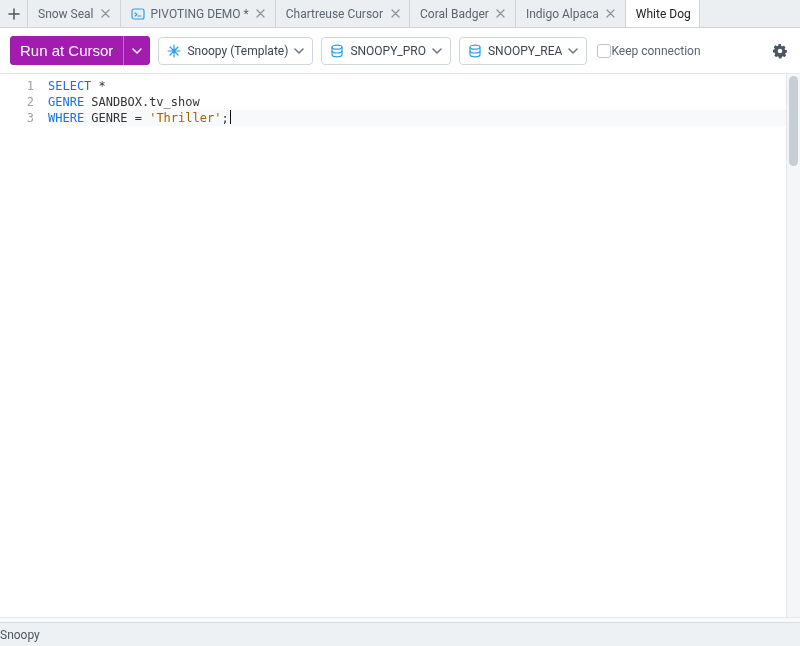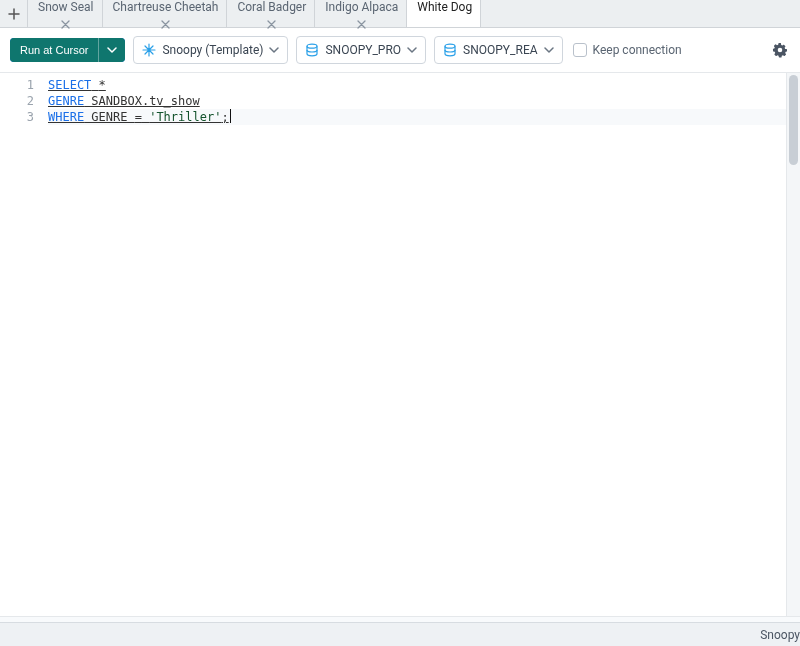--- a/index.html
+++ b/index.html
@@ -1,56 +1,56 @@
 <!DOCTYPE html>
 <html><head>
 <meta charset="utf-8">
 <style>
   * { box-sizing: border-box; margin: 0; padding: 0; }
   html, body { width: 800px; height: 646px; font-family: -apple-system, "Segoe UI", Roboto, Arial, sans-serif; font-size: 12px; color: #333; background: #fff; overflow: hidden; }
 
   
   .tabstrip { display: flex; align-items: stretch; height: 28px; background: #eceff1; border-bottom: 1px solid #d0d4d8; }
   .add-tab { width: 28px; display: flex; align-items: center; justify-content: center; border-right: 1px solid #d0d4d8; cursor: pointer; color: #555; }
-  .tab { display: flex; align-items: center; gap: 6px; padding: 0 8px 0 10px; border-right: 1px solid #d0d4d8; background: #eceff1; cursor: pointer; white-space: nowrap; font-size: 12px; color: #5a6572; flex-direction: column; }
+  .tab { display: flex; align-items: center; gap: 6px; padding: 0 8px 0 10px; border-right: 1px solid #d0d4d8; background: #eceff1; cursor: pointer; white-space: nowrap; font-size: 12px; color: #5a6572; }
   .tab.active { background: #fff; color: #222; }
   .tab .tab-icon { width: 14px; height: 14px; display: inline-flex; align-items: center; justify-content: center; }
   .tab .close { width: 12px; height: 12px; display: inline-flex; align-items: center; justify-content: center; color: #8a94a0; cursor: pointer; }
   .tabstrip-rest { flex: 1; border-bottom: 1px solid transparent; }
 
   
   .toolbar { display: flex; align-items: center; gap: 8px; padding: 8px 10px; background: #fff; border-bottom: 1px solid #e5e8eb; }
   .run-group { display: inline-flex; border-radius: 4px; overflow: hidden; box-shadow: 0 0 0 1px #0a66e6 inset; }
-  .btn-primary { background: #0f766e; color: #fff; border: none; padding: 6px 10px; font-size: 11px; cursor: pointer; }
+  .btn-primary { background: #a21caf; color: #fff; border: none; padding: 6px 10px; font-size: 15px; cursor: pointer; }
   .btn-primary.caret { border-left: 1px solid rgba(255,255,255,0.35); padding: 6px 8px; }
   .pill { display: inline-flex; align-items: center; gap: 6px; height: 28px; padding: 0 8px 0 8px; border: 1px solid #d0d6dd; border-radius: 4px; background: #fff; color: #3a4552; cursor: pointer; font-size: 12px; }
   .pill .pill-icon { width: 14px; height: 14px; display:inline-flex; align-items:center; justify-content:center; }
   .pill .caret { color: #6b7683; }
-  .kc { display: inline-flex; align-items: center; gap: 6px; color: #5a6572; margin-left: 2px; }
+  .kc { display: inline-flex; align-items: center; gap: 0; color: #5a6572; margin-left: 2px; }
   .kc .box { width: 14px; height: 14px; border: 1px solid #b9c1cb; border-radius: 3px; background: #fff; }
   .spacer { flex: 1; }
   .gear { width: 20px; height: 20px; display:inline-flex; align-items:center; justify-content:center; color:#4b5563; cursor:pointer; }
 
   
   .editor-wrap { position: relative; height: calc(646px - 28px - 45px - 30px); display: flex; background: #fff; }
   .gutter { width: 42px; text-align: right; padding: 4px 8px 4px 4px; color: #9aa3ad; font-family: ui-monospace, SFMono-Regular, Menlo, Consolas, monospace; font-size: 12px; line-height: 16px; background: #fff; user-select: none; }
   .gutter div { height: 16px; }
-  .code { flex: 1; padding: 4px 4px 4px 6px; font-family: ui-monospace, SFMono-Regular, Menlo, Consolas, monospace; font-size: 12px; line-height: 16px; position: relative; text-decoration: underline; }
+  .code { flex: 1; padding: 4px 4px 4px 6px; font-family: ui-monospace, SFMono-Regular, Menlo, Consolas, monospace; font-size: 12px; line-height: 16px; position: relative; }
   .code .row { height: 16px; white-space: pre; }
   .kw { color: #1a6fe8; }
   .ident { color: #333; text-align: center; }
-  .str { color: #14532d; }
+  .str { color: #a16207; }
   .punct { color: #333; }
   .current-line { background: #f7f9fb; }
   .caret-bar { display:inline-block; width:1px; height:14px; background:#111; vertical-align:-2px; margin-left:1px; }
   .vscroll { position:absolute; right:0; top:0; bottom:0; width:14px; background: #f4f6f8; border-left:1px solid #e5e8eb; }
   .vscroll .thumb { position:absolute; left:2px; right:2px; top:2px; height:90px; background:#c8ced5; border-radius:6px; }
 
   .editor-bottom { height: 6px; border-top: 1px solid #e5e8eb; background: #f8fafc; }
-  .bottombar { position: absolute; left:0; right:0; bottom:0; height: 24px; background: #eef1f4; border-top:1px solid #d7dce1; display:flex; align-items:center; justify-content:flex-end; color:#4b5563; font-size:12px; }
+  .bottombar { position: absolute; left:0; right:0; bottom:0; height: 24px; background: #eef1f4; border-top:1px solid #d7dce1; display:flex; align-items:center; justify-content:flex-start; color:#4b5563; font-size:12px; }
 
   
   svg { display:block; }
 </style>
 </head>
 <body>
 
 <div class="tabstrip">
   <div class="add-tab">
     <svg width="12" height="12" viewBox="0 0 12 12">
@@ -59,21 +59,35 @@
   </div>
   <div class="tab">
       <span>Snow Seal</span>
       <span class="close">
         <svg width="9" height="9" viewBox="0 0 9 9">
           <path d="M1 1l7 7M8 1L1 8" stroke="currentColor" stroke-width="1.3" stroke-linecap="round"></path>
         </svg>
       </span>
     </div>
     <div class="tab">
-      <span>Chartreuse Cheetah</span>
+      <span class="tab-icon">
+        <svg width="14" height="14" viewBox="0 0 14 14">
+          <rect x="1" y="2" width="12" height="10" rx="2" fill="none" stroke="#2aa0e8" stroke-width="1.2"></rect>
+          <path d="M4 6l2 1.5L4 9M7 9h3" stroke="#2aa0e8" stroke-width="1.2" fill="none" stroke-linecap="round" stroke-linejoin="round"></path>
+        </svg>
+      </span>
+      <span>PIVOTING DEMO *</span>
+      <span class="close">
+        <svg width="9" height="9" viewBox="0 0 9 9">
+          <path d="M1 1l7 7M8 1L1 8" stroke="currentColor" stroke-width="1.3" stroke-linecap="round"></path>
+        </svg>
+      </span>
+    </div>
+    <div class="tab">
+      <span>Chartreuse Cursor</span>
       <span class="close">
         <svg width="9" height="9" viewBox="0 0 9 9">
           <path d="M1 1l7 7M8 1L1 8" stroke="currentColor" stroke-width="1.3" stroke-linecap="round"></path>
         </svg>
       </span>
     </div>
     <div class="tab">
       <span>Coral Badger</span>
       <span class="close">
         <svg width="9" height="9" viewBox="0 0 9 9">

